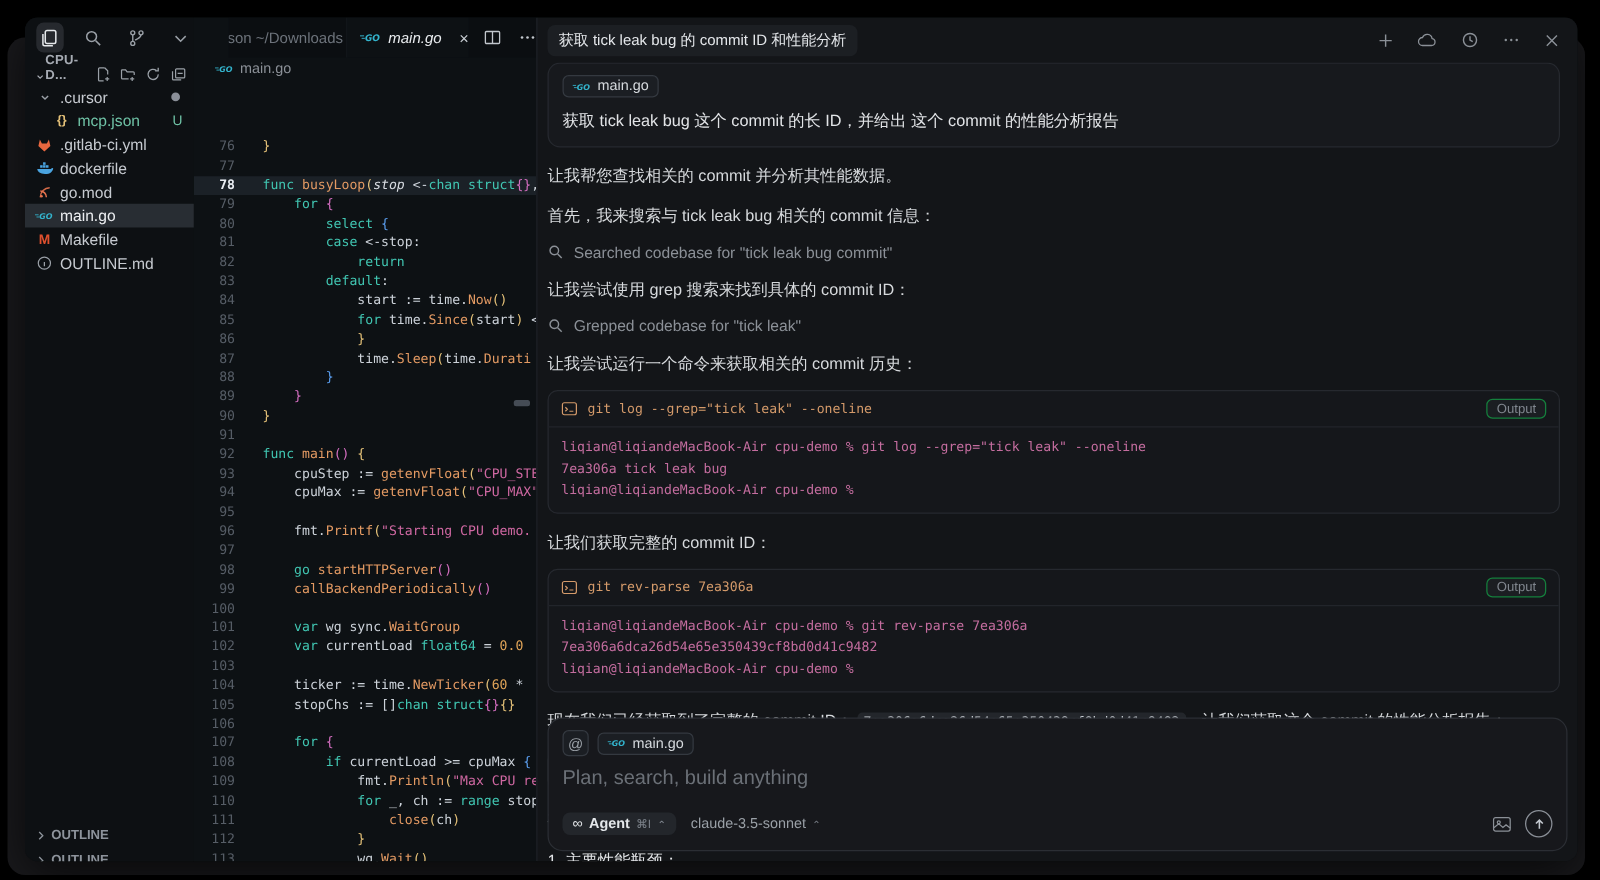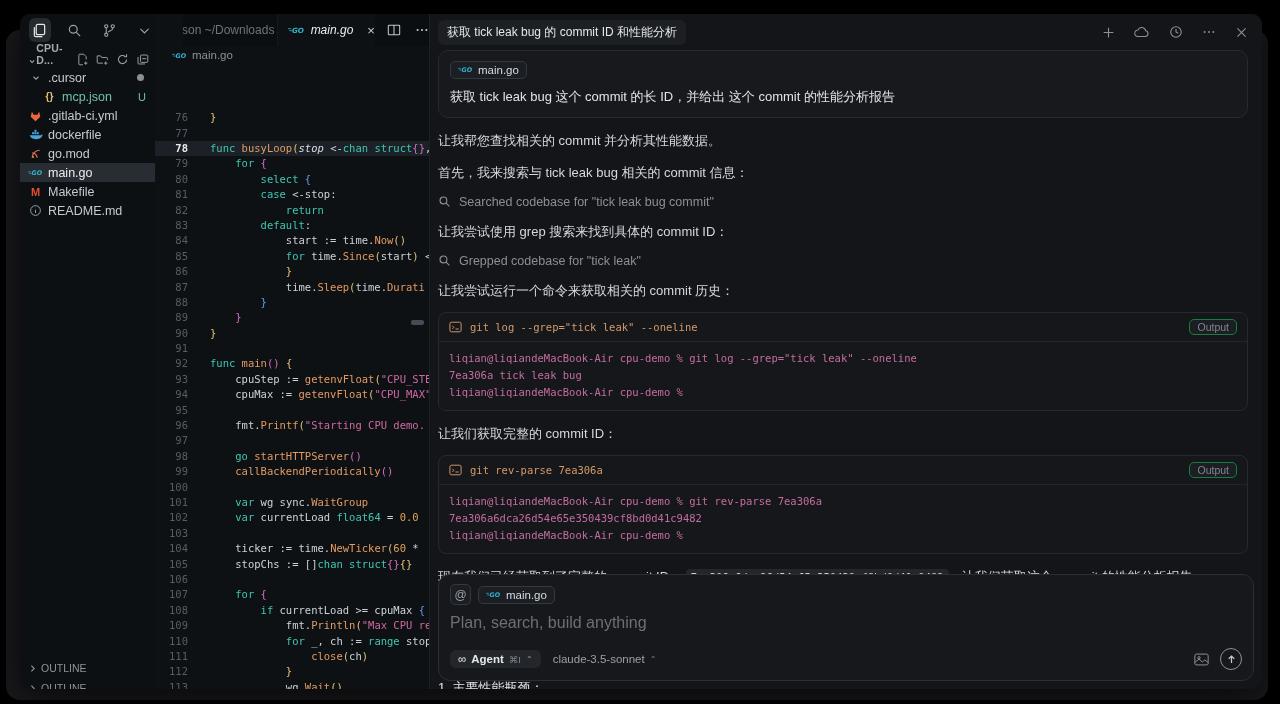--- a/index.html
+++ b/index.html
@@ -21,21 +21,21 @@
                      color:#a6abb3; font-size:10.5px; font-weight:bold; letter-spacing:.2px; }
   .explorer-header .hdr-icons { margin-left:auto; display:flex; gap:7px; color:#9aa0a7; }
   .tree { margin-top:2px; font-size:12.5px; color:#c6cad0; }
   .trow { height:19px; display:flex; align-items:center; gap:5px; padding-left:8px; position:relative; }
   .trow .badge { position:absolute; right:9px; font-size:11px; color:#6fc2a6; }
   .trow .dot { position:absolute; right:11px; width:7px; height:7px; border-radius:50%; background:#8a8f98; }
   .trow.nested { padding-left:22px; }
   .trow.selected { background:#282d33; color:#eceef1; }
   .t-green { color:#6fc2a6; }
   .ticon { width:15px; height:15px; flex:none; display:flex; align-items:center; justify-content:center; }
-  .side-bottom { position:absolute; left:0; bottom:-9px; width:100%; font-size:10.5px; font-weight:normal;
+  .side-bottom { position:absolute; left:0; bottom:-9px; width:100%; font-size:10.5px; font-weight:bold;
                  color:#8d939b; }
   .side-bottom .srow { height:20px; display:flex; align-items:center; gap:4px; padding-left:8px; }
 
   
   .col-editor { width:274px; flex:none; display:flex; flex-direction:column; background:#0d1114; }
   .tabbar { height:32px; display:flex; align-items:stretch; background:#0b0e11; flex:none;margin-left:28px; }
   .tab { display:flex; align-items:center; font-size:12px; }
   .tab-partial { width:106px; color:#6d737b; overflow:hidden; white-space:nowrap; border-right:1px solid #15181c; }
   .tab-partial span { margin-left:-1px; }
   .tab-active { width:108px; color:#e9ecef; font-style:italic; gap:6px; padding-left:10px; background:#0d1114; }
@@ -228,21 +228,21 @@
           <span class="ticon" style="color:#e0502e;font-weight:bold;font-size:11px;">M</span>
           <span>Makefile</span>
         </div>
         <div class="trow">
           <span class="ticon">
               <svg width="13" height="13" viewBox="0 0 16 16" fill="none" stroke="#9aa0a7" stroke-width="1.2">
                 <circle cx="8" cy="8" r="6"></circle>
                 <path d="M8 7 v4 M8 4.8 v.2"></path>
               </svg>
             </span>
-          <span>README.md</span>
+          <span>OUTLINE.md</span>
         </div>
       </div>
 
       <div class="side-bottom">
         <div class="srow">
           <svg width="9" height="9" viewBox="0 0 16 16" fill="none" stroke="currentColor" stroke-width="2">
               <path d="M6 3 l5 5 -5 5"></path>
             </svg>
           <span>OUTLINE</span>
         </div>

